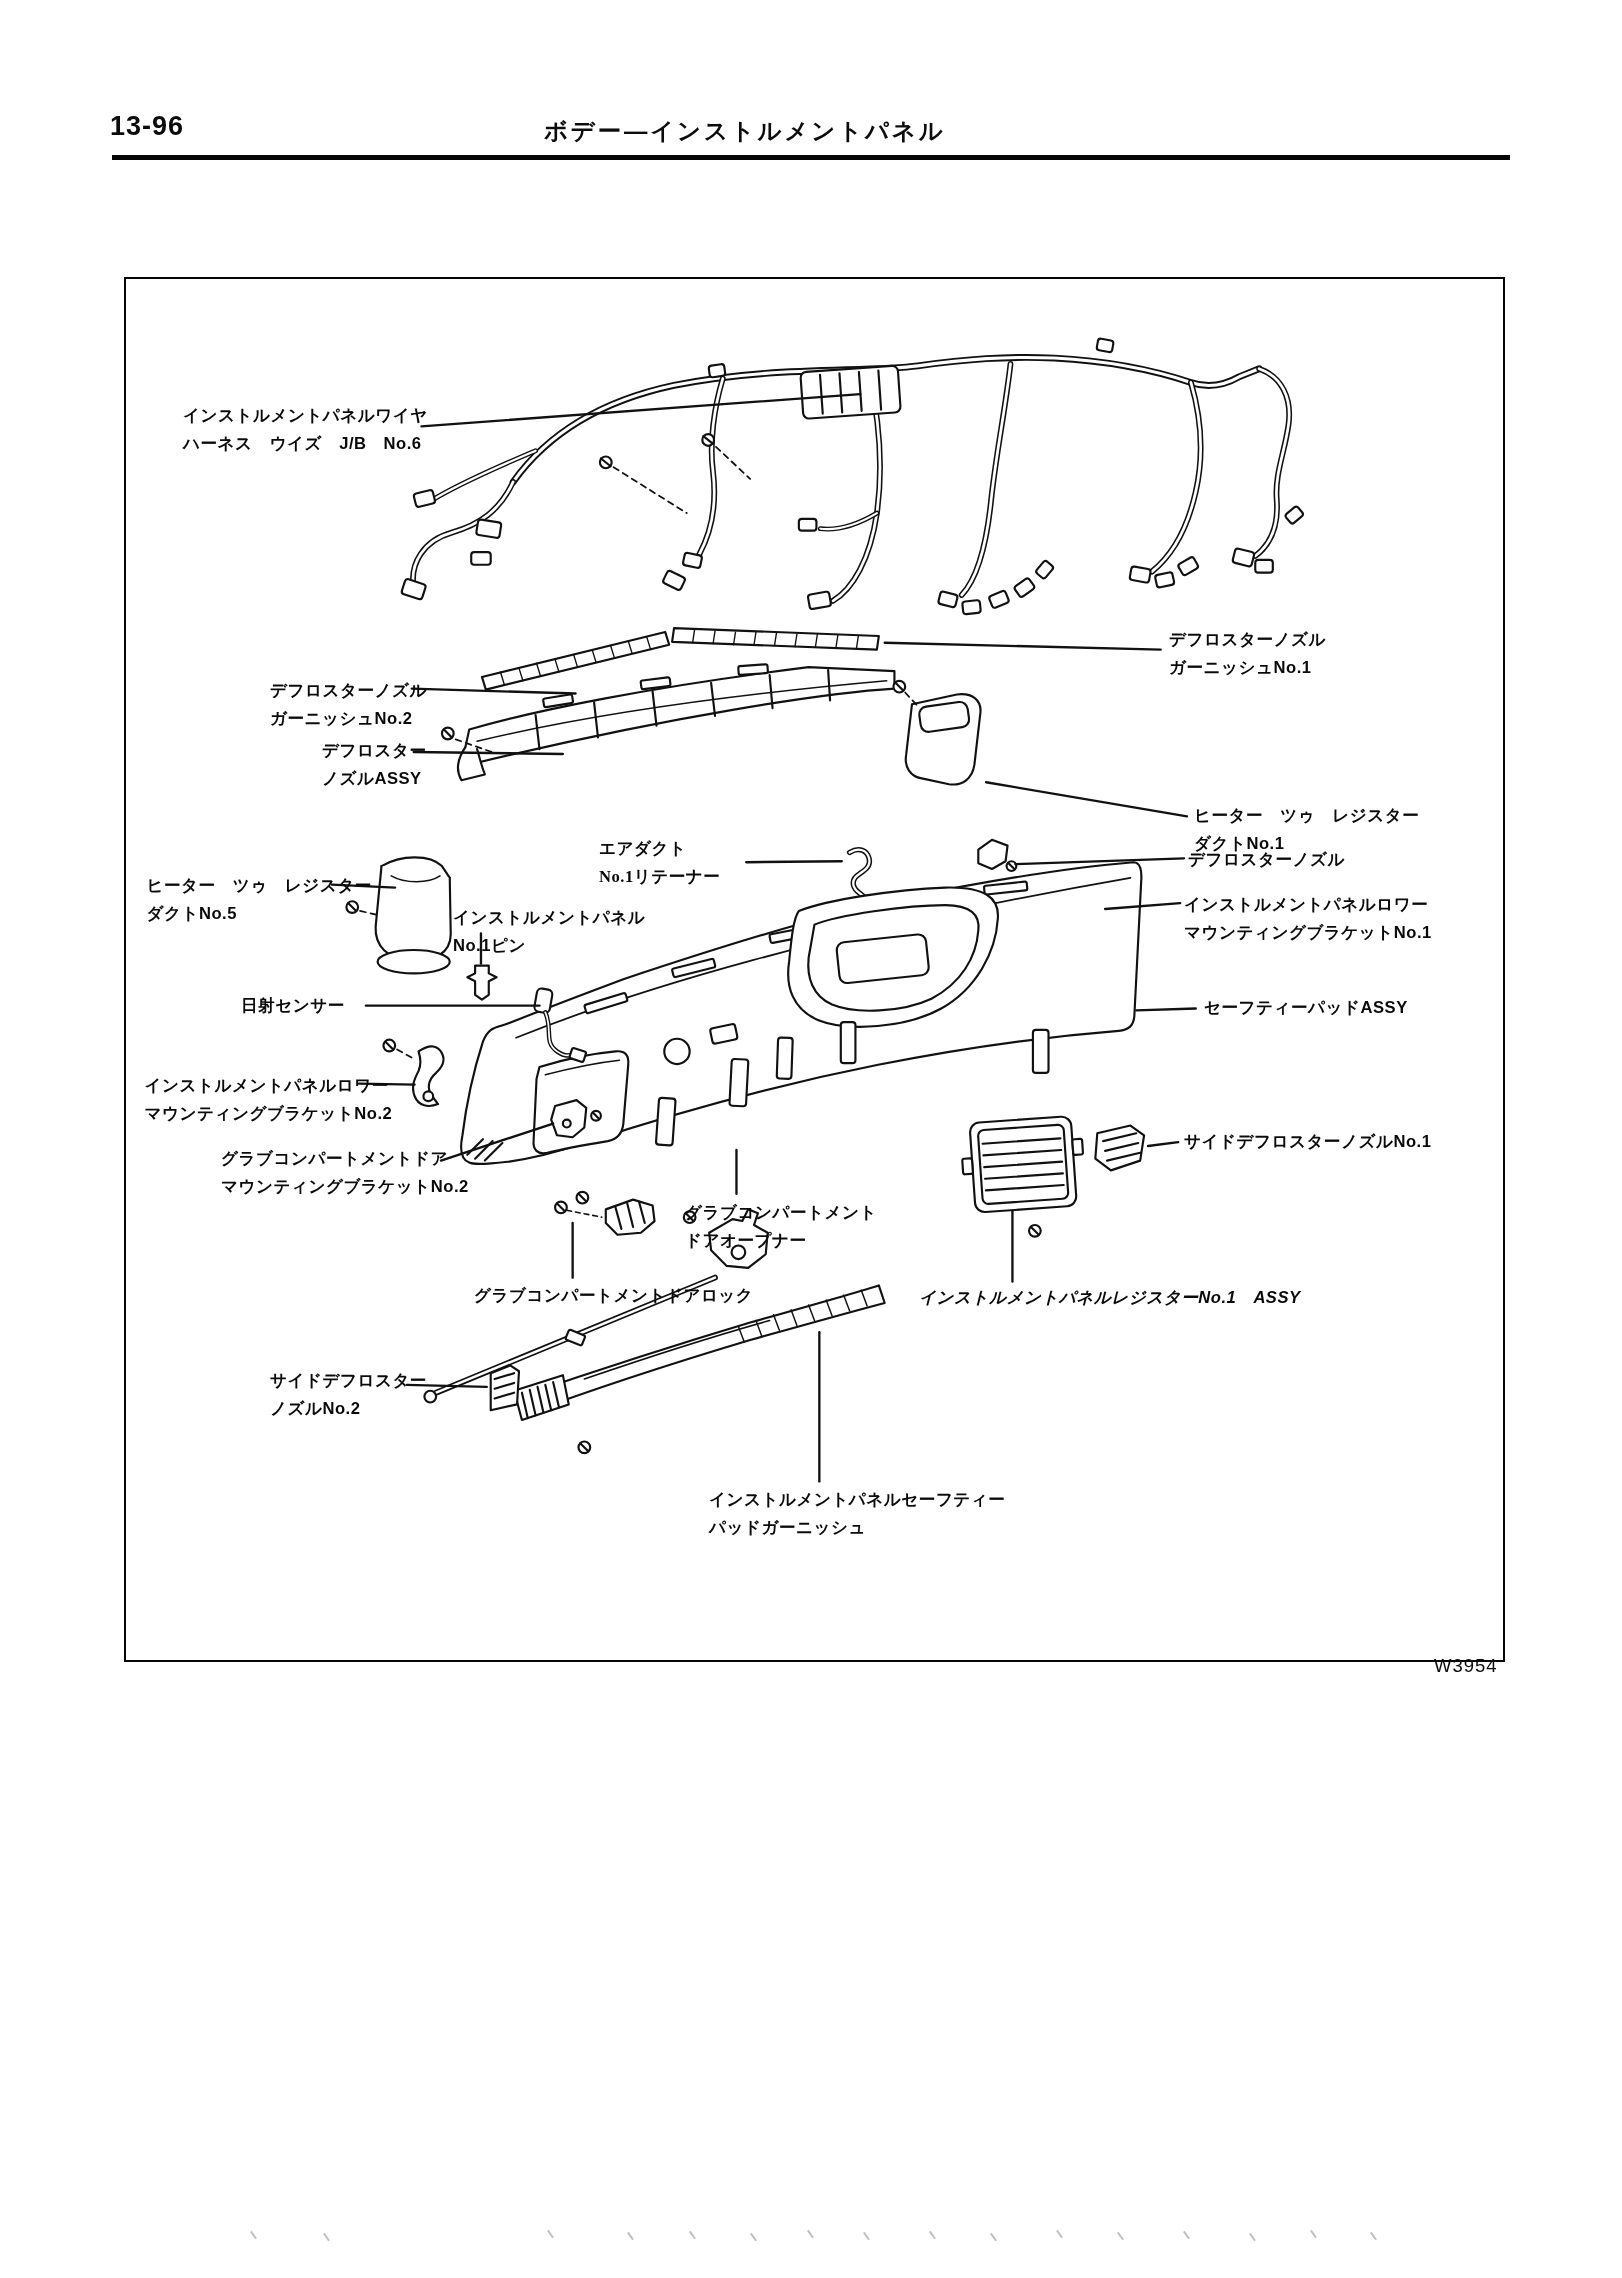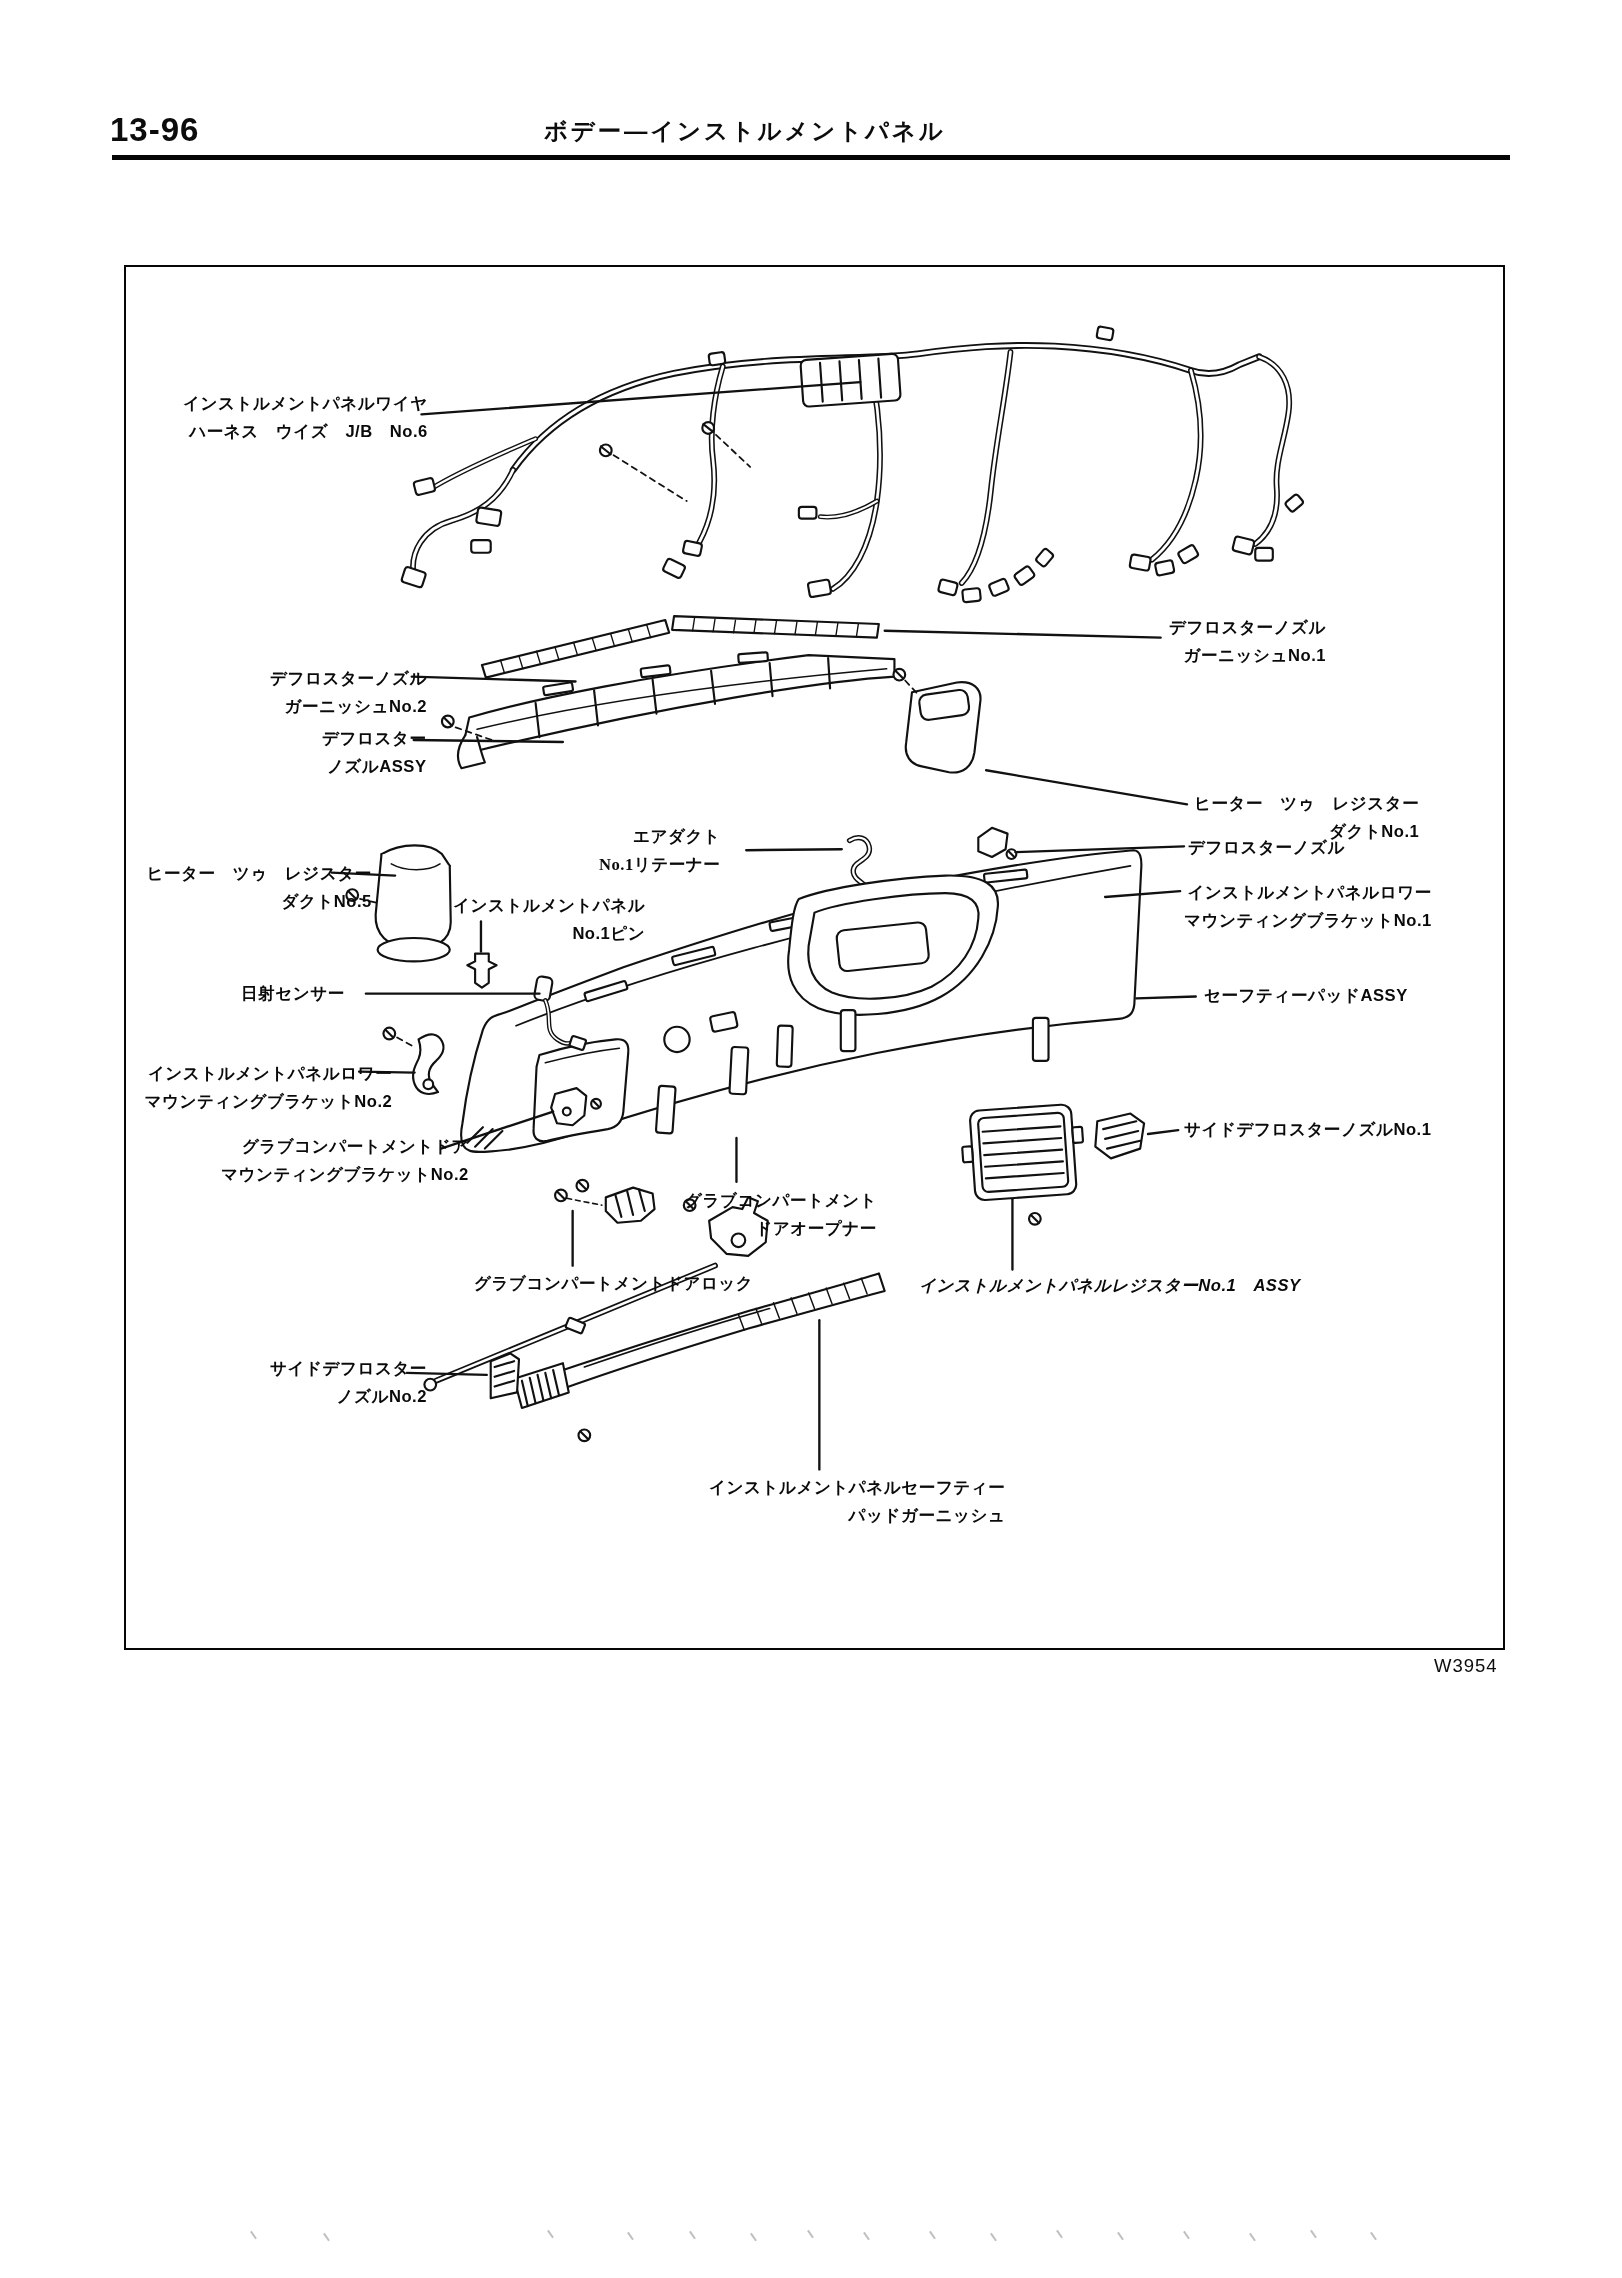--- a/index.html
+++ b/index.html
@@ -1,25 +1,25 @@
 <!DOCTYPE html>
 <html><head>
 <meta charset="utf-8">
 <style>
   html,body{margin:0;padding:0;background:#e8e8e8;}
   .page{
     position:relative;width:1623px;height:2278px;background:#ffffff;
     font-family:"Liberation Sans","DejaVu Sans",sans-serif;color:#0c0c0c;
     overflow:hidden;margin:0 auto;
   }
-  .page-num{position:absolute;left:110px;top:111px;font-size:33px;font-weight:bold;letter-spacing:1px;}
+  .page-num{position:absolute;left:110px;top:111px;font-size:27px;font-weight:bold;letter-spacing:1px;}
   .section-title{position:absolute;left:544px;top:115px;font-size:23.4px;font-weight:bold;letter-spacing:2.9px;}
   .header-rule{position:absolute;left:112px;top:155px;width:1398px;height:4.9px;background:#050505;}
   .diagram-title{position:absolute;left:0;top:201px;width:1623px;text-align:center;font-size:31px;font-weight:bold;letter-spacing:7.8px;}
-  .figure-box{position:absolute;left:124px;top:265px;width:1381px;height:1385px;border:2.9px solid #060606;box-sizing:border-box;text-align:right;}
+  .figure-box{position:absolute;left:124px;top:277px;width:1381px;height:1385px;border:2.9px solid #060606;box-sizing:border-box;}
   .figure-box svg{position:absolute;left:0;top:0;}
   .lbl{
     position:absolute;white-space:pre-line;font-size:16.6px;line-height:28px;
     font-weight:bold;letter-spacing:0.5px;color:#0a0a0a;
   }
   .figcode{position:absolute;left:1434px;top:1655px;font-size:18.5px;font-weight:normal;letter-spacing:1px;}
   .tick{position:absolute;width:8.8px;height:2px;background:#8a8a8a;transform:rotate(55deg);opacity:.55;}
 </style>
 </head>
 <body>

